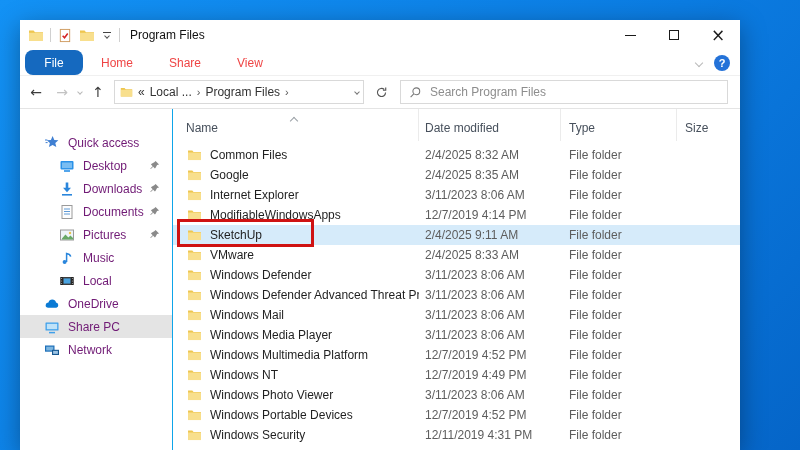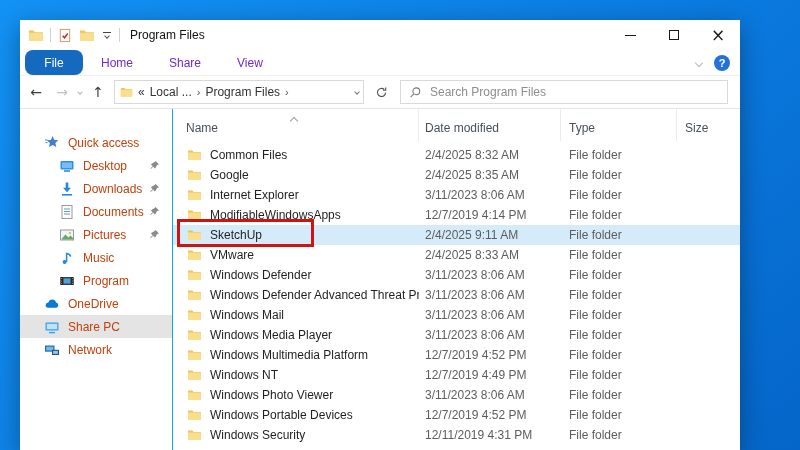--- a/index.html
+++ b/index.html
@@ -25,39 +25,39 @@
   .chev.small { width:4px; height:4px; }
   .chev.light { border-color:#b9b9b9; }
   .title-text { font-size:12px; color:#111; margin-left:10px; }
   .win-controls { margin-left:auto; display:flex; height:30px; }
   .wc { width:44px; display:flex; align-items:center; justify-content:center; font-family:"DejaVu Sans",sans-serif; }
   .wc-min { width:11px; border-top:1.4px solid #1a1a1a; display:inline-block; }
   .wc-max { width:10px; height:10px; border:1.3px solid #1a1a1a; display:inline-block; }
   .wc-close { font-size:17px; color:#1a1a1a; line-height:1; }
   
   .tabbar { height:26px; display:flex; align-items:stretch; flex:0 0 auto; border-bottom:1px solid #f0f0f0; }
-  .tab { font-size:12px; color:#6d28d9; display:flex; align-items:center; padding:0 18px; }
+  .tab { font-size:12px; color:#ef4444; display:flex; align-items:center; padding:0 18px; }
   .tab.file { background:#1569bf; color:#fff; width:58px; justify-content:center; padding:0; margin-left:5px;border-radius:8px; }
   .tab-right { margin-left:auto; display:flex; align-items:center; gap:12px; padding-right:10px; }
   .help-btn { width:16px; height:16px; border-radius:50%; background:#2472d8; color:#fff; font-size:11px; font-weight:bold; display:flex; align-items:center; justify-content:center; }
   
   .navbar { height:33px; display:flex; align-items:center; flex:0 0 auto; border-bottom:1px solid #e4e4e4; padding:0 12px 0 6px; gap:6px; }
   .nav-glyph { font-family:"DejaVu Sans",sans-serif; font-size:14px; width:20px; text-align:center; }
   .g-dark { color:#3c3c3c; } .g-gray { color:#c3c3c3; }
   .addr-box { display:flex; align-items:center; height:24px; border:1px solid #d9d9d9; background:#fff; width:250px; padding:0 4px 0 5px; font-size:12px; color:#333; gap:5px; }
   .addr-box .ic { width:13px; height:12px; flex:0 0 auto; }
   .crumb-sep { color:#555; font-size:11px; }
   .addr-chev { margin-left:auto; }
   .refresh-btn { width:22px; height:22px; display:flex; align-items:center; justify-content:center; }
   .search-box { margin-left:auto; display:flex; align-items:center; height:24px; border:1px solid #d9d9d9; width:328px; padding:0 8px; gap:8px; }
   .search-box input { border:none; outline:none; font-size:12px; width:100%; font-family:"Liberation Sans",sans-serif; color:#ef4444; }
   .search-box input::placeholder { color:#8d8d8d; }
   
   .content { flex:1; display:flex; min-height:0; }
-  .sidebar { width:152px; flex:0 0 auto; padding-top:22px; font-size:12px; color:#c2410c; }
+  .sidebar { width:152px; flex:0 0 auto; padding-top:22px; font-size:12px; color:#701a75; }
   .sb-item { height:23px; display:flex; align-items:center; gap:8px; padding-left:24px; position:relative; }
   .sb-item.ind1 { padding-left:39px; }
   .sb-item.gap { }
   .sb-item.selected { background:#e4e4e4; }
   .sb-item .ic { width:16px; height:16px; flex:0 0 auto; }
   .sb-item .pin { position:absolute; right:12px; width:11px; height:11px; }
   
   .pane { flex:1; border-left:1px solid #0ea5e9; display:flex; flex-direction:column; min-width:0; position:relative; }
   .lv-header { height:32px; flex:0 0 auto; display:flex; position:relative; font-size:12px; color:#47505c; }
   .hcell { display:flex; align-items:flex-end; padding-bottom:6px; border-right:1px solid #ebebeb; }
@@ -257,21 +257,21 @@
               <rect x="12.3" y="4" width="2.2" height="8" fill="#1f1f1f"></rect>
               <rect x="4.6" y="5.4" width="6.8" height="5.2" fill="#4aa3e0"></rect>
               <circle cx="2.6" cy="5.5" r=".5" fill="#bbb"></circle>
               <circle cx="2.6" cy="8" r=".5" fill="#bbb"></circle>
               <circle cx="2.6" cy="10.5" r=".5" fill="#bbb"></circle>
               <circle cx="13.4" cy="5.5" r=".5" fill="#bbb"></circle>
               <circle cx="13.4" cy="8" r=".5" fill="#bbb"></circle>
               <circle cx="13.4" cy="10.5" r=".5" fill="#bbb"></circle>
             </svg>
           </span>
-          <span>Program</span>
+          <span>Local</span>
         </div>
         <div class="sb-item gap">
           <span class="ic">
             <svg viewBox="0 0 16 16">
               <path d="M4.2 11.8a2.7 2.7 0 0 1 .3-5.4A3.9 3.9 0 0 1 12 6.4a2.8 2.8 0 0 1 .4 5.4z" fill="#0a7ad4"></path>
             </svg>
           </span>
           <span>OneDrive</span>
         </div>
         <div class="sb-item gap selected">

